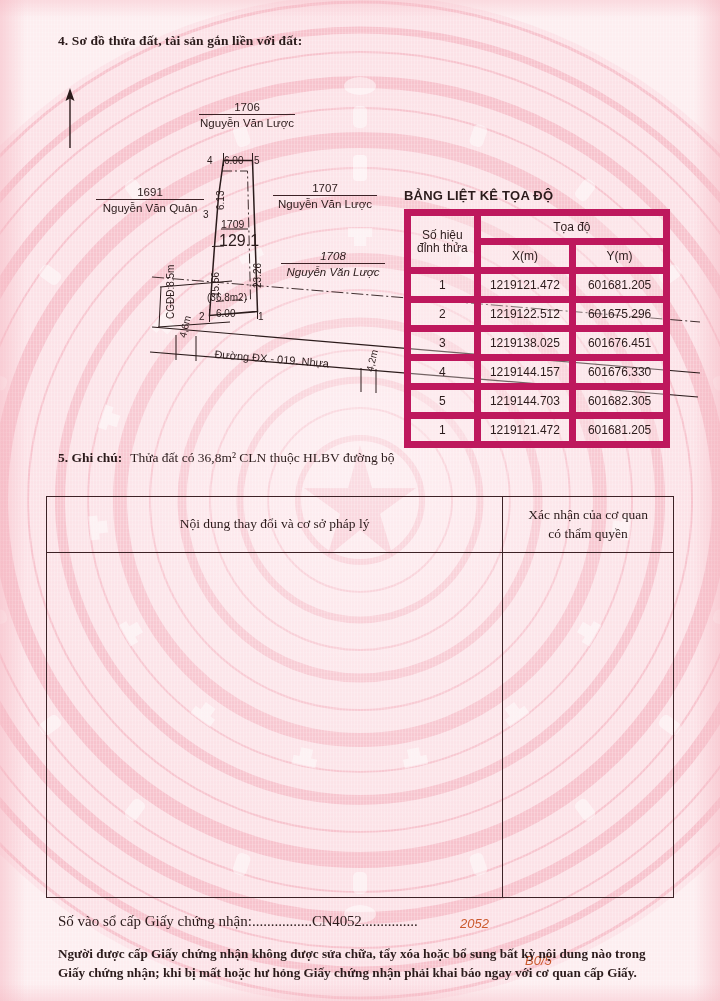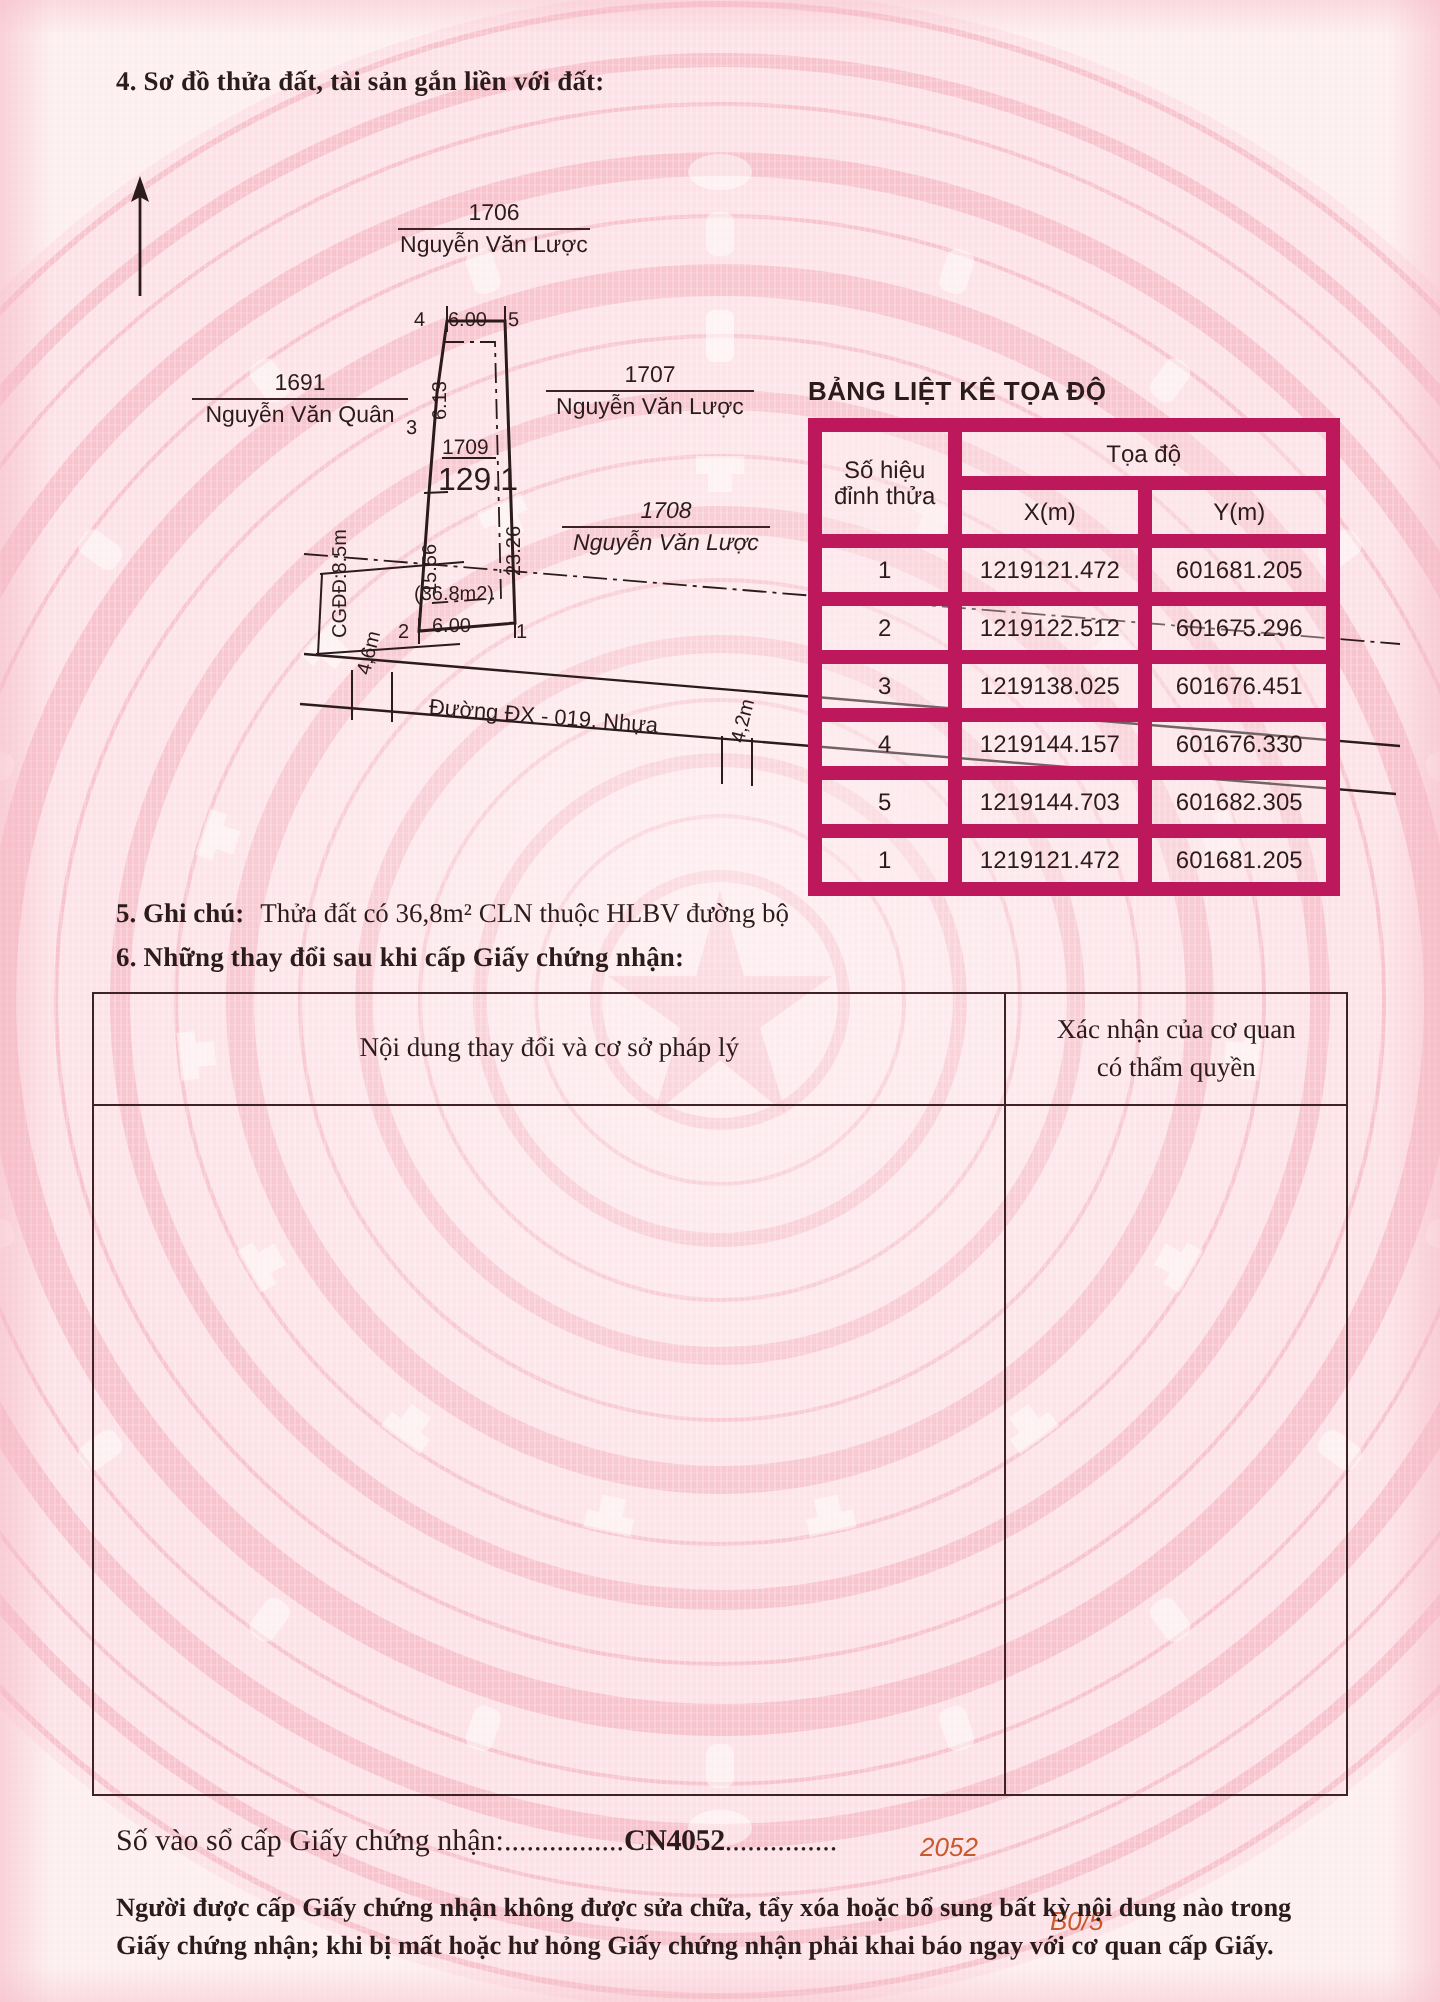--- a/index.html
+++ b/index.html
@@ -138,21 +138,21 @@
     font-size: 11.5px;
     text-align: center;
     padding-top: 2px;
   }
   .vnum { font-size: 10px; }
   .dim  { font-size: 10px; }
   .rot90  { transform: rotate(-90deg); transform-origin: left top; }
 
   
   #regno-line { left: 58px; top: 913px; font-size: 15px; white-space: nowrap; }
-  #regno-val { font-weight: bold; letter-spacing: -0.2px; }
+  #regno-val { font-weight: normal; letter-spacing: -0.2px; }
   .hand {
     font-family: Liberation Sans, sans-serif;
     color: #c2410c;
     font-style: italic;
     font-size: 13px;
     opacity: 0.85;
   }
   #footer-note {
     left: 58px; top: 944px; width: 612px;
     font-size: 13.2px; line-height: 1.45; font-weight: bold;
@@ -463,21 +463,20 @@
         <td>601681.205</td>
       </tr>
     </tbody>
       </table>
 
     <div class="abs" style="left:58px; top:448px; white-space:nowrap;">
       <span class="note-lbl">5. Ghi chú:</span>
       <span class="body-txt" style="margin-left:4px;">Thửa đất có 36,8m² CLN thuộc HLBV đường bộ</span>
     </div>
 
-    <div class="abs hdr-bold" style="left:58px; top:471px;">6. Những thay đổi sau khi cấp Giấy chứng nhận:</div>
 
     <table id="changes-table" class="abs">
       <tbody>
           <tr class="hd-row">
         <td class="col-a">Nội dung thay đổi và cơ sở pháp lý</td>
         <td class="col-b">
           <div>Xác nhận của cơ quan</div>
           <div>có thẩm quyền</div>
         </td>
       </tr>

